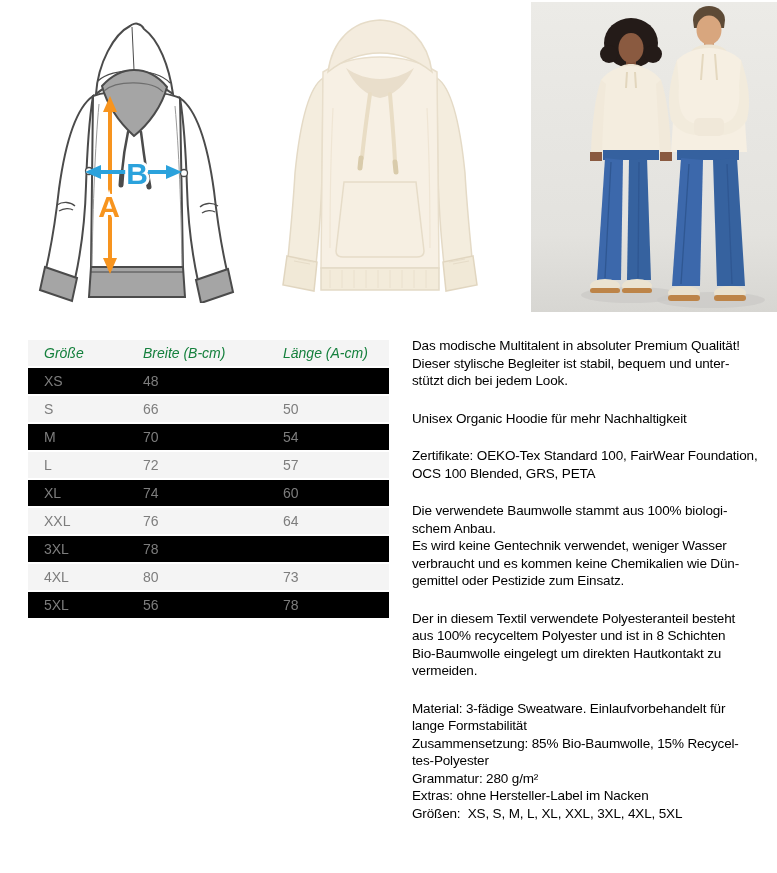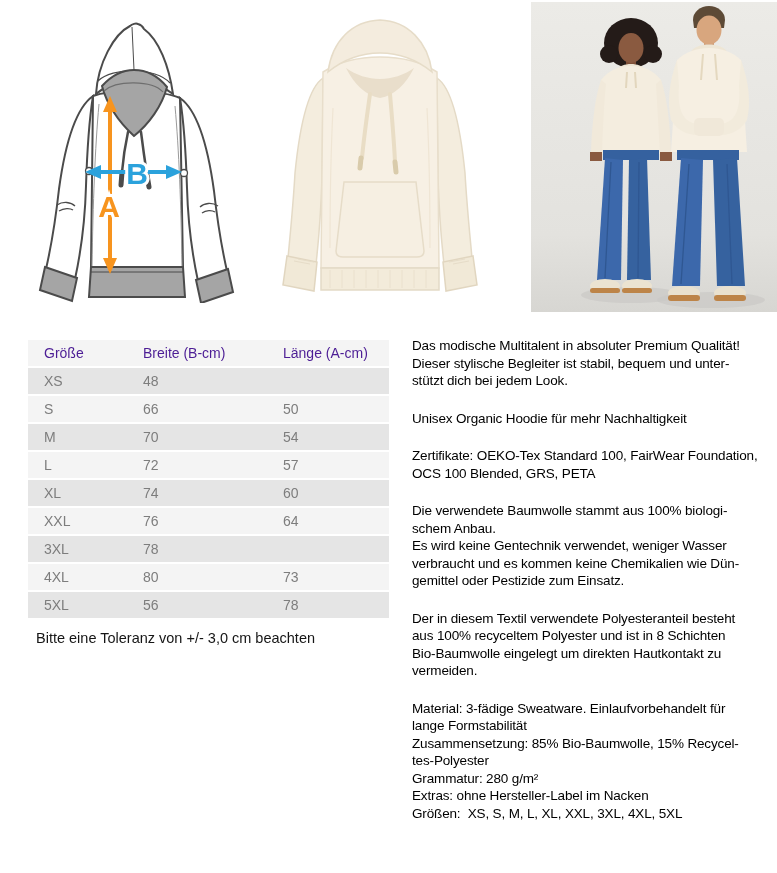--- a/index.html
+++ b/index.html
@@ -10,22 +10,22 @@
   
   .diagram-wrap{position:absolute;left:30px;top:18px;width:215px;height:285px;}
   .product-wrap{position:absolute;left:258px;top:8px;width:244px;height:296px;}
   .models-wrap{position:absolute;left:531px;top:2px;width:246px;height:310px;}
 
   
   .size-table{position:absolute;left:28px;top:340px;width:361px;font-size:14px;}
   .trow{display:grid;grid-template-columns:115px 140px 1fr;height:26px;line-height:26px;
         margin-bottom:2px;background:#f4f4f4;}
   .trow .tc:first-child{padding-left:16px;}
-  .thead{color:#4c1d95;}
-  .trow.dark{background:#e5e5e5;}
+  .thead{color:#15803d;font-style:italic;}
+  .trow.dark{background:#000000;}
   .trow:not(.thead){color:#7d7d7d;}
 
   .tolerance{position:absolute;left:36px;top:630px;font-size:14.5px;color:#151515;}
 
   
   .description{position:absolute;left:412px;top:337px;width:360px;color:#000;}
   .description .para{white-space:pre-wrap;font-size:13.5px;line-height:17.5px;
         letter-spacing:-0.15px;margin:0 0 20px 0;}
 </style>
 </head>
@@ -217,21 +217,20 @@
       <div class="tc">80</div>
       <div class="tc">73</div>
     </div>
     <div class="trow dark">
       <div class="tc">5XL</div>
       <div class="tc">56</div>
       <div class="tc">78</div>
     </div>
   </div>
 
-  <div class="tolerance">Bitte eine Toleranz von +/- 3,0 cm beachten</div>
 
   <div class="description">
     <div class="para">Das modische Multitalent in absoluter Premium Qualität!
 Dieser stylische Begleiter ist stabil, bequem und unter-
 stützt dich bei jedem Look.</div>
     <div class="para">Unisex Organic Hoodie für mehr Nachhaltigkeit</div>
     <div class="para">Zertifikate: OEKO-Tex Standard 100, FairWear Foundation,
 OCS 100 Blended, GRS, PETA</div>
     <div class="para">Die verwendete Baumwolle stammt aus 100% biologi-
 schem Anbau.

